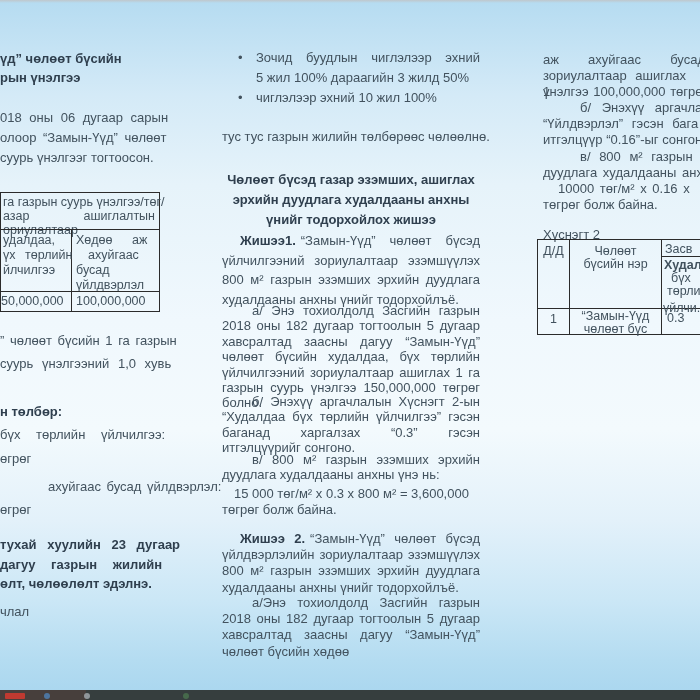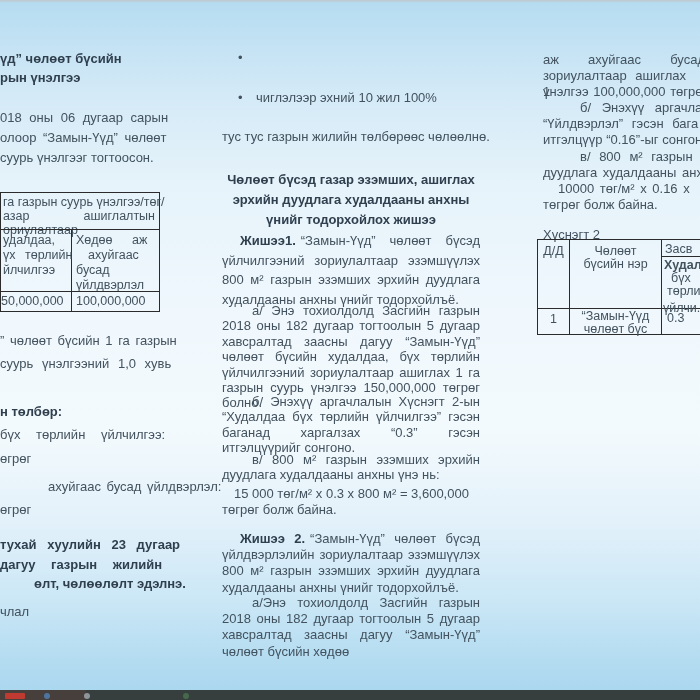--- a/index.html
+++ b/index.html
@@ -74,27 +74,31 @@
 
   <div class="ll" style="top:333px;word-spacing:2px;">” чөлөөт бүсийн 1 га газрын</div>
   <div class="ll" style="top:356px;word-spacing:5px;">суурь үнэлгээний 1,0 хувь</div>
   <div class="ll b" style="top:404px;">н төлбөр:</div>
   <div class="ll" style="top:427px;word-spacing:12px;">бүх төрлийн үйлчилгээ:</div>
   <div class="ll" style="top:451px;">өгрөг</div>
   <div class="ll" style="top:479px;word-spacing:2px;padding-left:48px;">ахуйгаас бусад үйлдвэрлэл:</div>
   <div class="ll" style="top:502px;">өгрөг</div>
   <div class="ll b" style="top:537px;word-spacing:7px;">тухай хуулийн 23 дугаар</div>
   <div class="ll b" style="top:557px;word-spacing:12px;">дагуу газрын жилийн</div>
-  <div class="ll b" style="top:576px;padding-left:34px;">өлт, чөлөөлөлт эдэлнэ.</div>
+  <div class="ll b" style="top:576px;">өлт, чөлөөлөлт эдэлнэ.</div>
   <div class="ll" style="top:604px;">члал</div>
 </div>
 
 <div>
   <div class="mc brow lh19" style="top:48px;">
     <span class="bul">•</span>
+    <span class="btxt">
+      <span style="display:block;" class="jlast">Зочид буудлын чиглэлээр эхний</span>
+      <span style="display:block;">5 жил 100% дараагийн 3 жилд 50%</span>
+    </span>
   </div>
   <div class="mc brow lh19" style="top:88px;">
     <span class="bul">•</span>
     <span class="btxt">
       <span style="display:block;">чиглэлээр эхний 10 жил 100%</span>
     </span>
   </div>
   <div class="mc nw" style="top:129px;">тус тус газрын жилийн төлбөрөөс чөлөөлнө.</div>
   <div class="mc b center lh20" style="top:170px;">Чөлөөт бүсэд газар эзэмших, ашиглах эрхийн дуудлага худалдааны анхны үнийг тодорхойлох жишээ</div>
 

